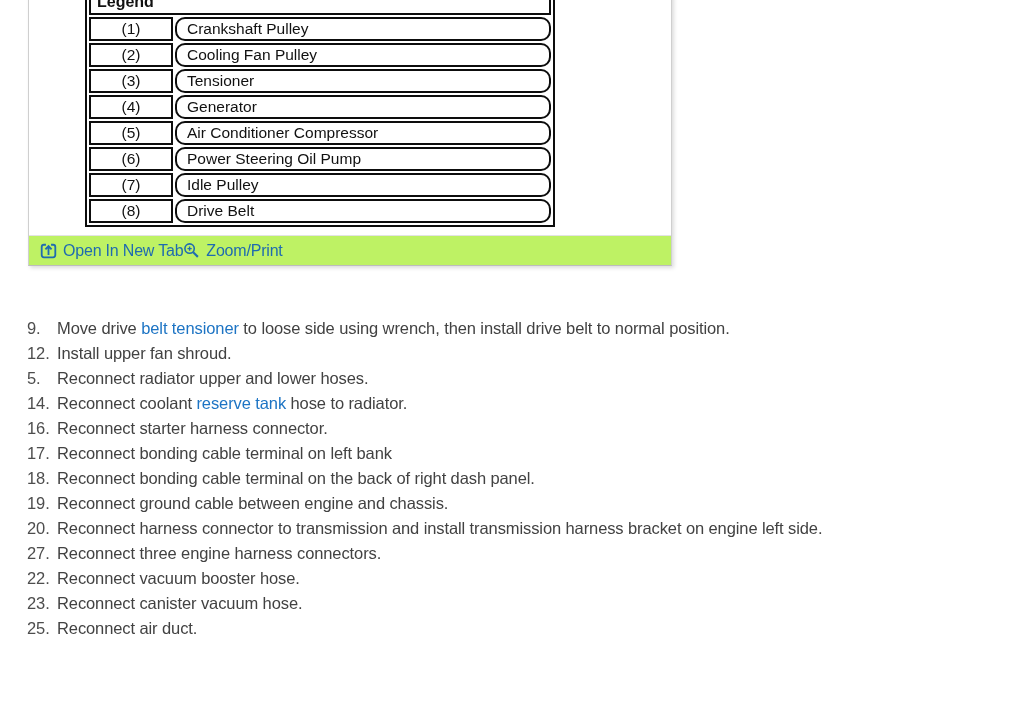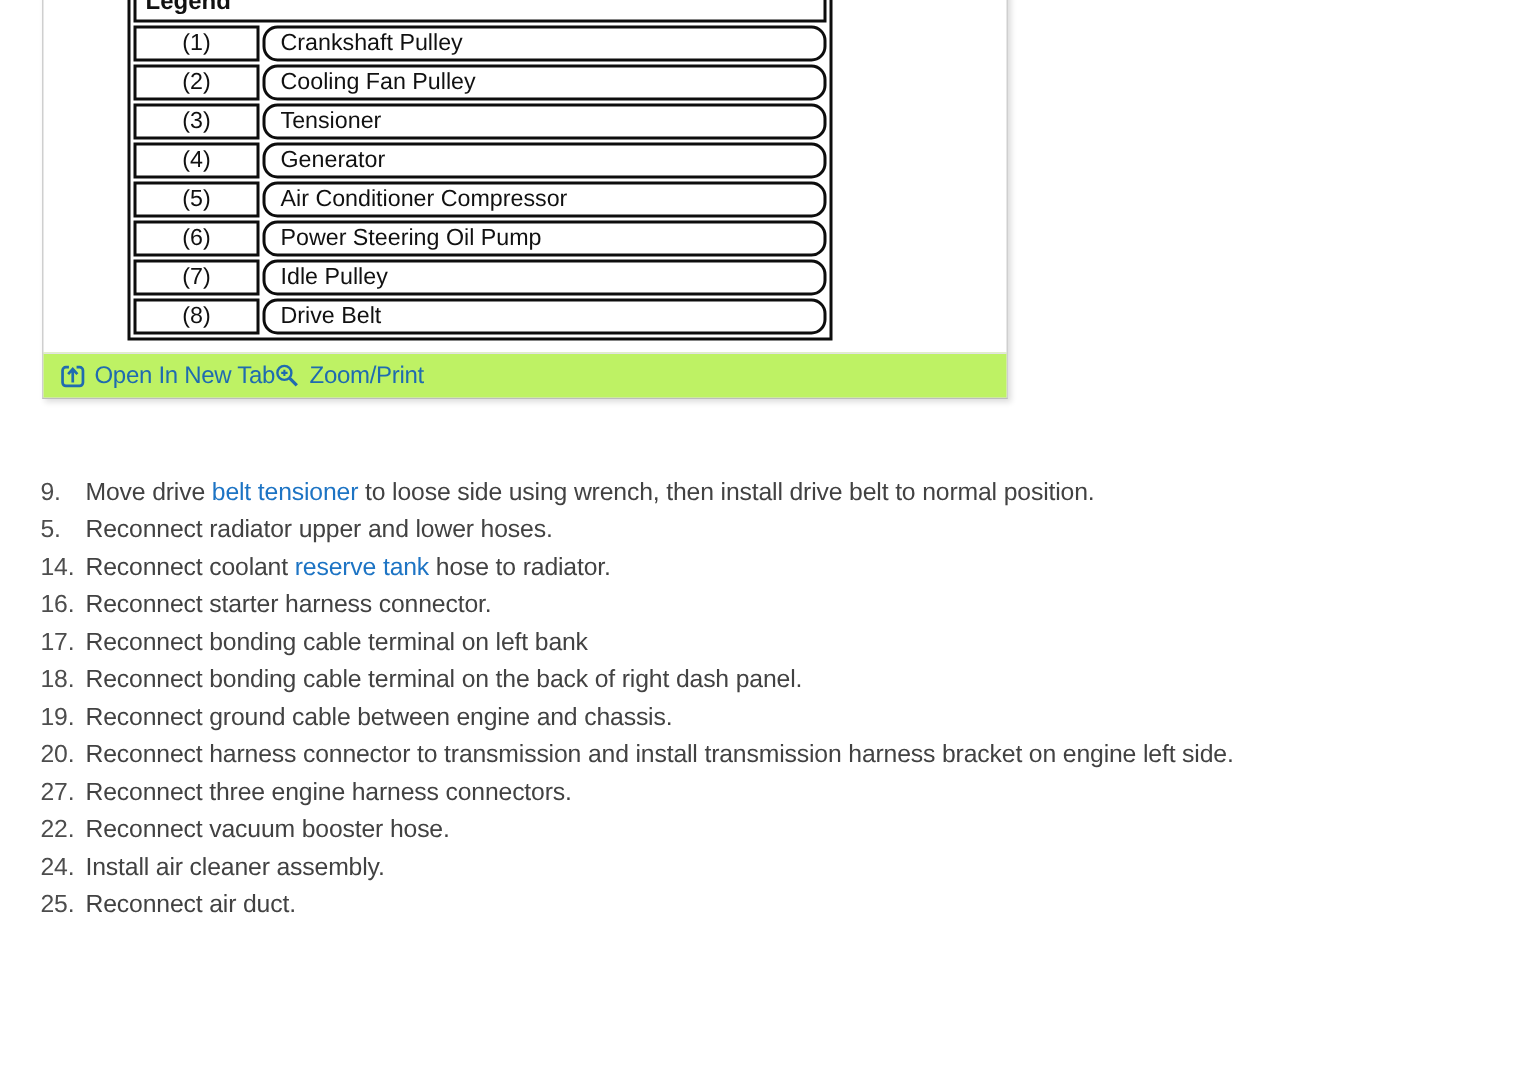--- a/index.html
+++ b/index.html
@@ -170,24 +170,25 @@
           <path d="M9.6 9.6 L14 14" fill="none" stroke="#1f6bb0" stroke-width="2"></path>
         </svg>
       </span>
       <span>Zoom/Print</span>
     </a>
   </div>
 </div>
 
 <ol class="steps" id="steps-list">
     <li><span class="step-num">9.</span>Move drive <a class="inline-link">belt tensioner</a> to loose side using wrench, then install drive belt to normal position.</li>
+    <li><span class="step-num">12.</span>Install upper fan shroud.</li>
     <li><span class="step-num">5.</span>Reconnect radiator upper and lower hoses.</li>
     <li><span class="step-num">14.</span>Reconnect coolant <a class="inline-link">reserve tank</a> hose to radiator.</li>
     <li><span class="step-num">16.</span>Reconnect starter harness connector.</li>
     <li><span class="step-num">17.</span>Reconnect bonding cable terminal on left bank</li>
     <li><span class="step-num">18.</span>Reconnect bonding cable terminal on the back of right dash panel.</li>
     <li><span class="step-num">19.</span>Reconnect ground cable between engine and chassis.</li>
     <li><span class="step-num">20.</span>Reconnect harness connector to transmission and install transmission harness bracket on engine left side.</li>
     <li><span class="step-num">27.</span>Reconnect three engine harness connectors.</li>
     <li><span class="step-num">22.</span>Reconnect vacuum booster hose.</li>
-    <li><span class="step-num">24.</span>Install air cleaner assembly.</li>
+    <li><span class="step-num">23.</span>Reconnect canister vacuum hose.</li>
     <li><span class="step-num">25.</span>Reconnect air duct.</li>
   </ol>
 
 </body></html>

